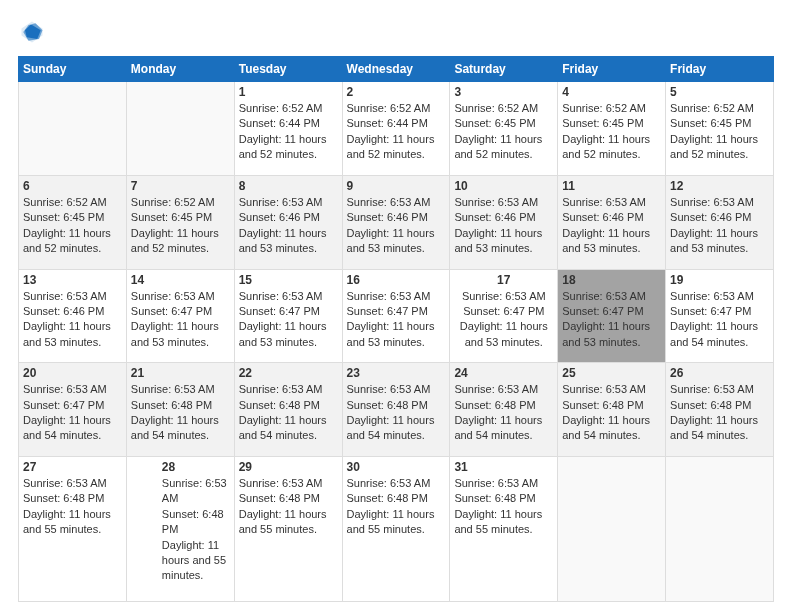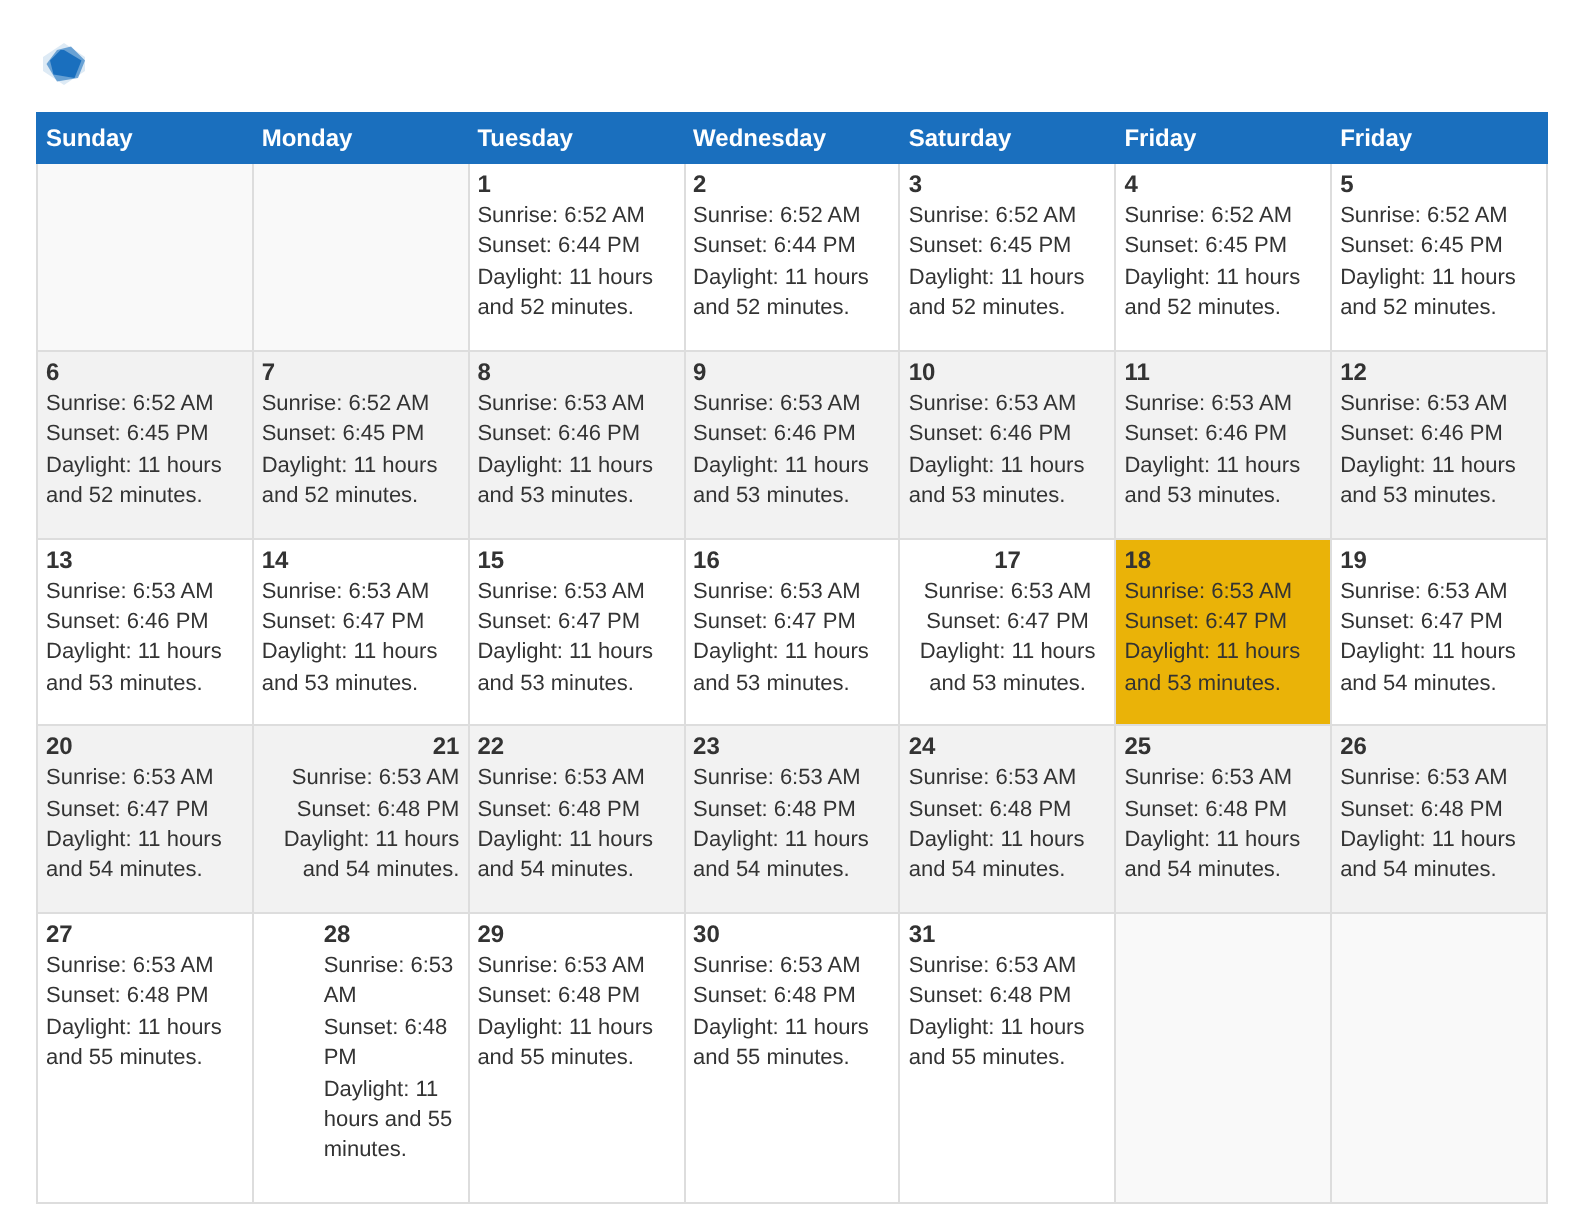--- a/index.html
+++ b/index.html
@@ -238,41 +238,41 @@
             <div class="day-info" style="white-space: pre-line;">Sunrise: 6:53 AM
 Sunset: 6:47 PM
 Daylight: 11 hours and 53 minutes.</div>
           </td>
           <td style="background: rgb(255, 255, 255); text-align: center;">
             <span class="day-num">17</span>
             <div class="day-info" style="white-space: pre-line;">Sunrise: 6:53 AM
 Sunset: 6:47 PM
 Daylight: 11 hours and 53 minutes.</div>
           </td>
-          <td style="background: #eab308;">
+          <td style="background: #a3a3a3;">
             <span class="day-num">18</span>
             <div class="day-info" style="white-space: pre-line;">Sunrise: 6:53 AM
 Sunset: 6:47 PM
 Daylight: 11 hours and 53 minutes.</div>
           </td>
           <td style="background: rgb(255, 255, 255);">
             <span class="day-num">19</span>
             <div class="day-info" style="white-space: pre-line;">Sunrise: 6:53 AM
 Sunset: 6:47 PM
 Daylight: 11 hours and 54 minutes.</div>
           </td>
         </tr>
         <tr class="week-row">
           <td style="background: rgb(242, 242, 242);">
             <span class="day-num">20</span>
             <div class="day-info" style="white-space: pre-line;">Sunrise: 6:53 AM
 Sunset: 6:47 PM
 Daylight: 11 hours and 54 minutes.</div>
           </td>
-          <td style="background: rgb(242, 242, 242); text-align: right;">
+          <td style="background: rgb(242, 242, 242);">
             <span class="day-num">21</span>
             <div class="day-info" style="white-space: pre-line;">Sunrise: 6:53 AM
 Sunset: 6:48 PM
 Daylight: 11 hours and 54 minutes.</div>
           </td>
           <td style="background: rgb(242, 242, 242);">
             <span class="day-num">22</span>
             <div class="day-info" style="white-space: pre-line;">Sunrise: 6:53 AM
 Sunset: 6:48 PM
 Daylight: 11 hours and 54 minutes.</div>

